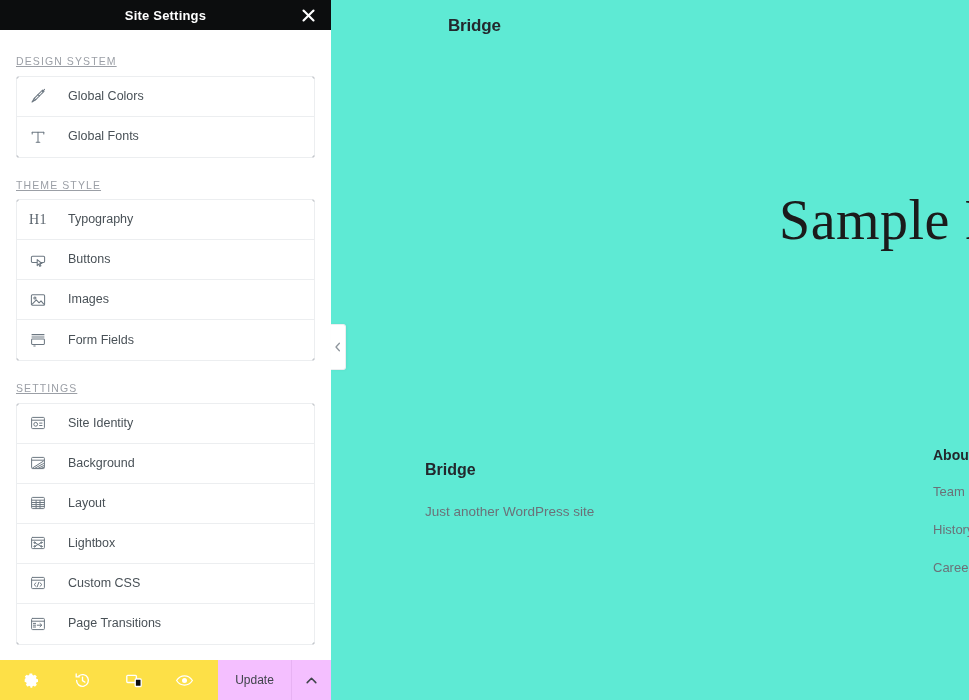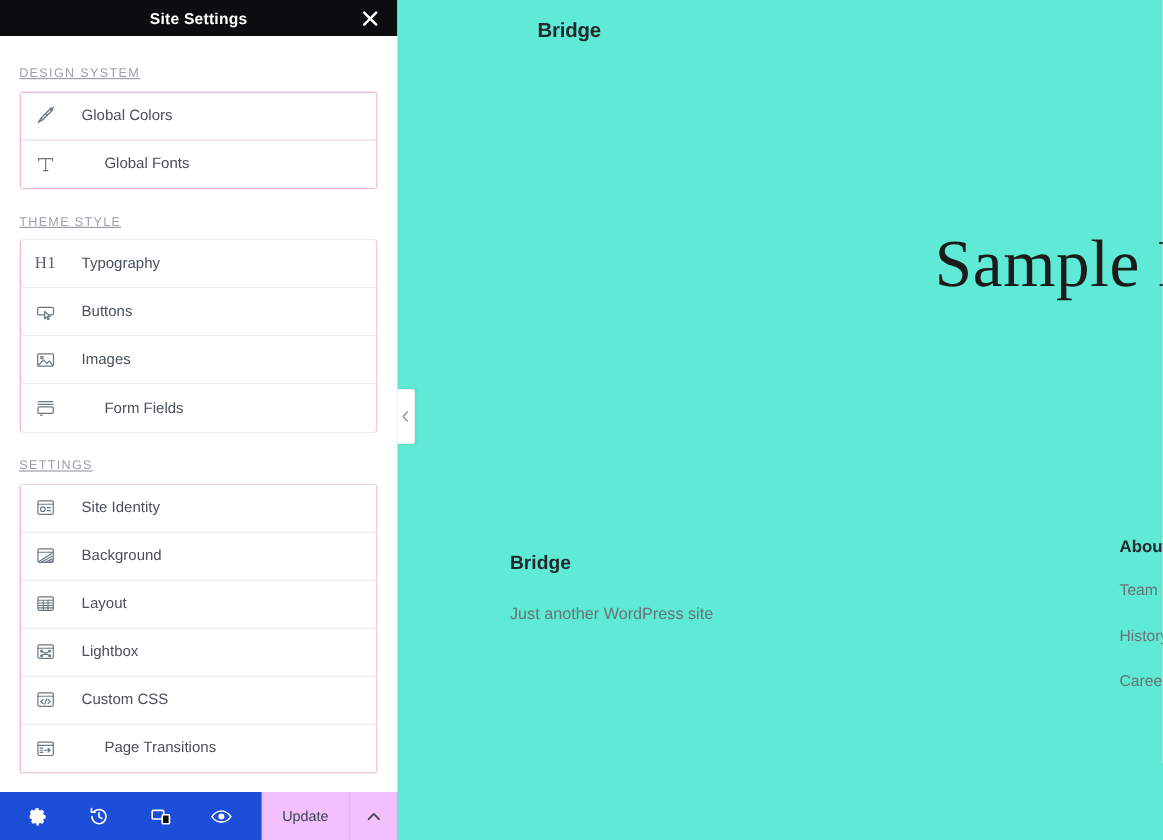--- a/index.html
+++ b/index.html
@@ -75,33 +75,33 @@
     padding: 22px 0 9px 0;
     line-height: 1;
     text-decoration: underline;
   }
   .section-label.first { padding-top: 26px; }
 
   .menu-group {
     border: 1px solid #eceef0;
     border-radius: 3px;
     overflow: hidden;
-    background: #ec4899;
+    background: #0f172a;
   }
 
   .menu-item {
     display: flex;
     align-items: center;
     height: 40px;
     padding: 0 12px;
     border-bottom: 1px solid #eceef0;
     cursor: pointer;
     background: #fff;
   }
-  .menu-item:last-child { border-bottom: none; gap: 19px; }
+  .menu-item:last-child { border-bottom: none; }
 
   .menu-icon {
     width: 26px;
     flex: 0 0 26px;
     display: flex;
     align-items: center;
     justify-content: flex-start;
     color: #6d7882;
   }
   .menu-icon svg { display: block; }
@@ -118,21 +118,21 @@
     font-size: 14px;
     color: #5a646d;
     letter-spacing: .3px;
     line-height: 1;
   }
 
   
   .panel-footer {
     height: 40px;
     flex: 0 0 40px;
-    background: #1d4ed8;
+    background: #fde047;
     display: flex;
     align-items: stretch;
     position: relative;
     z-index: 12;
   }
   .footer-tools {
     display: flex;
     align-items: center;
     flex: 1 1 auto;
     padding-left: 6px;

